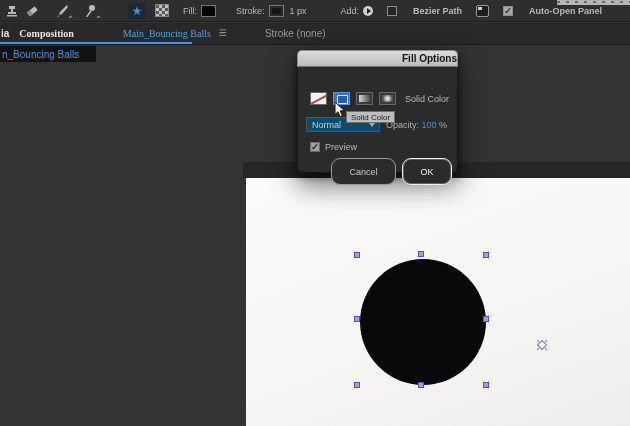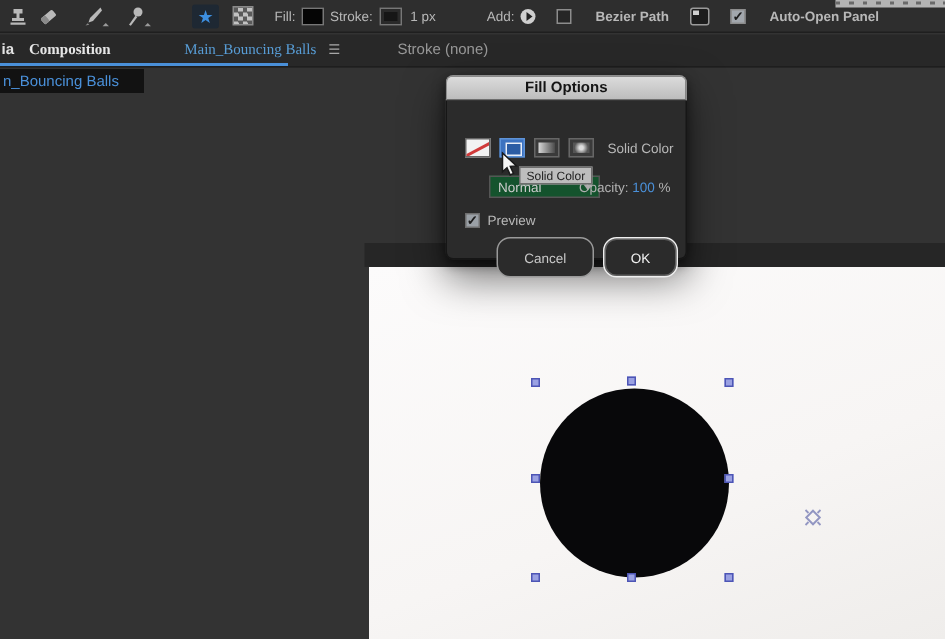--- a/index.html
+++ b/index.html
@@ -83,21 +83,21 @@
   .dialog {
     position: absolute; left: 297px; top: 50px; width: 161px;
     border-radius: 5px; box-shadow: 0 12px 28px rgba(0,0,0,0.55), 0 3px 8px rgba(0,0,0,0.5);
     font-size: 9px;
   }
   .dialog-title {
     height: 17px; border-radius: 5px 5px 0 0;
     background: linear-gradient(#dcdcdc, #bdbdbd);
     border: 1px solid #8e8e8e; border-bottom-color: #6f6f6f;
     color: #151515; font-weight: bold; font-size: 10px;
-    display: flex; align-items: center; justify-content: center;
+    display: flex; align-items: center; justify-content: flex-end;
   }
   .dialog-body {
     position: relative; height: 106px; background: #2b2b2b;
     border: 1px solid #161616; border-top: none; border-radius: 0 0 5px 5px;
   }
   .swatch-btn { position: absolute; top: 25px; width: 17px; height: 13px; border: 1px solid #666; background: #3a3a3a; }
   .swatch-none { left: 12px; background: #f2f2f2; overflow: hidden; }
   .swatch-none:after { content:""; position:absolute; left:-3px; top:5px; width:24px; height:2px;
     background:#d03a3a; transform: rotate(-28deg); }
   .swatch-solid { left: 35px; background: #3c72c0; border-color: #5e93d8; }
@@ -105,22 +105,22 @@
     border:1px solid #e8eef8; background:#2b5ca4; }
   .swatch-linear { left: 58px; }
   .swatch-linear:after { content:""; position:absolute; inset:2px;
     background: linear-gradient(90deg, #d8d8d8, #4a4a4a); }
   .swatch-radial { left: 81px; }
   .swatch-radial:after { content:""; position:absolute; inset:2px;
     background: radial-gradient(circle at 50% 50%, #dddddd 0 20%, #555 70%); }
   .fill-type-label { position: absolute; left: 107px; top: 27px; color: #b8b8b8; }
   .blend-select {
     position: absolute; left: 8px; top: 50px; width: 74px; height: 15px;
-    background: #14532d; border: 1px solid #555; color: #cccccc;
-    display: flex; align-items: center; padding-left: 5px; margin-left: 20px;
+    background: #0c4a6e; border: 1px solid #555; color: #cccccc;
+    display: flex; align-items: center; padding-left: 5px;
   }
   .blend-select .chev { position: absolute; right: 4px; top: 5px; width: 0; height: 0;
     border-left: 3px solid transparent; border-right: 3px solid transparent; border-top: 4px solid #aaa; }
   .tooltip {
     position: absolute; left: 48px; top: 44px; height: 12px; padding: 0 4px;
     background: #bdbdbd; border: 1px solid #6e6e6e; color: #1d1d1d; font-size: 8px;
     display: flex; align-items: center; z-index: 3;
   }
   .opacity-row { position: absolute; left: 88px; top: 53px; color: #b0b0b0; }
   .opacity-row .val { color: #4a90d9; }
@@ -171,21 +171,21 @@
       <span class="tool-caret"></span>
     </div>
 
     <div class="star-btn">
       <span>★</span>
     </div>
     <div class="grid-btn"></div>
 
     <span class="tb-label">Fill:</span>
     <span class="swatch fill"></span>
-    <span class="tb-label" style="margin-left:4px">Stroke:</span>
+    <span class="tb-label" style="margin-left:20px">Stroke:</span>
     <span class="swatch stroke"></span>
     <span class="tb-label" style="margin-left:6px">1 px</span>
 
     <span class="tb-label" style="margin-left:34px">Add:</span>
     <span class="add-circle"></span>
 
     <span class="cb"></span>
     <span class="cb-label">Bezier Path</span>
 
     <span class="panel-icon"></span>

